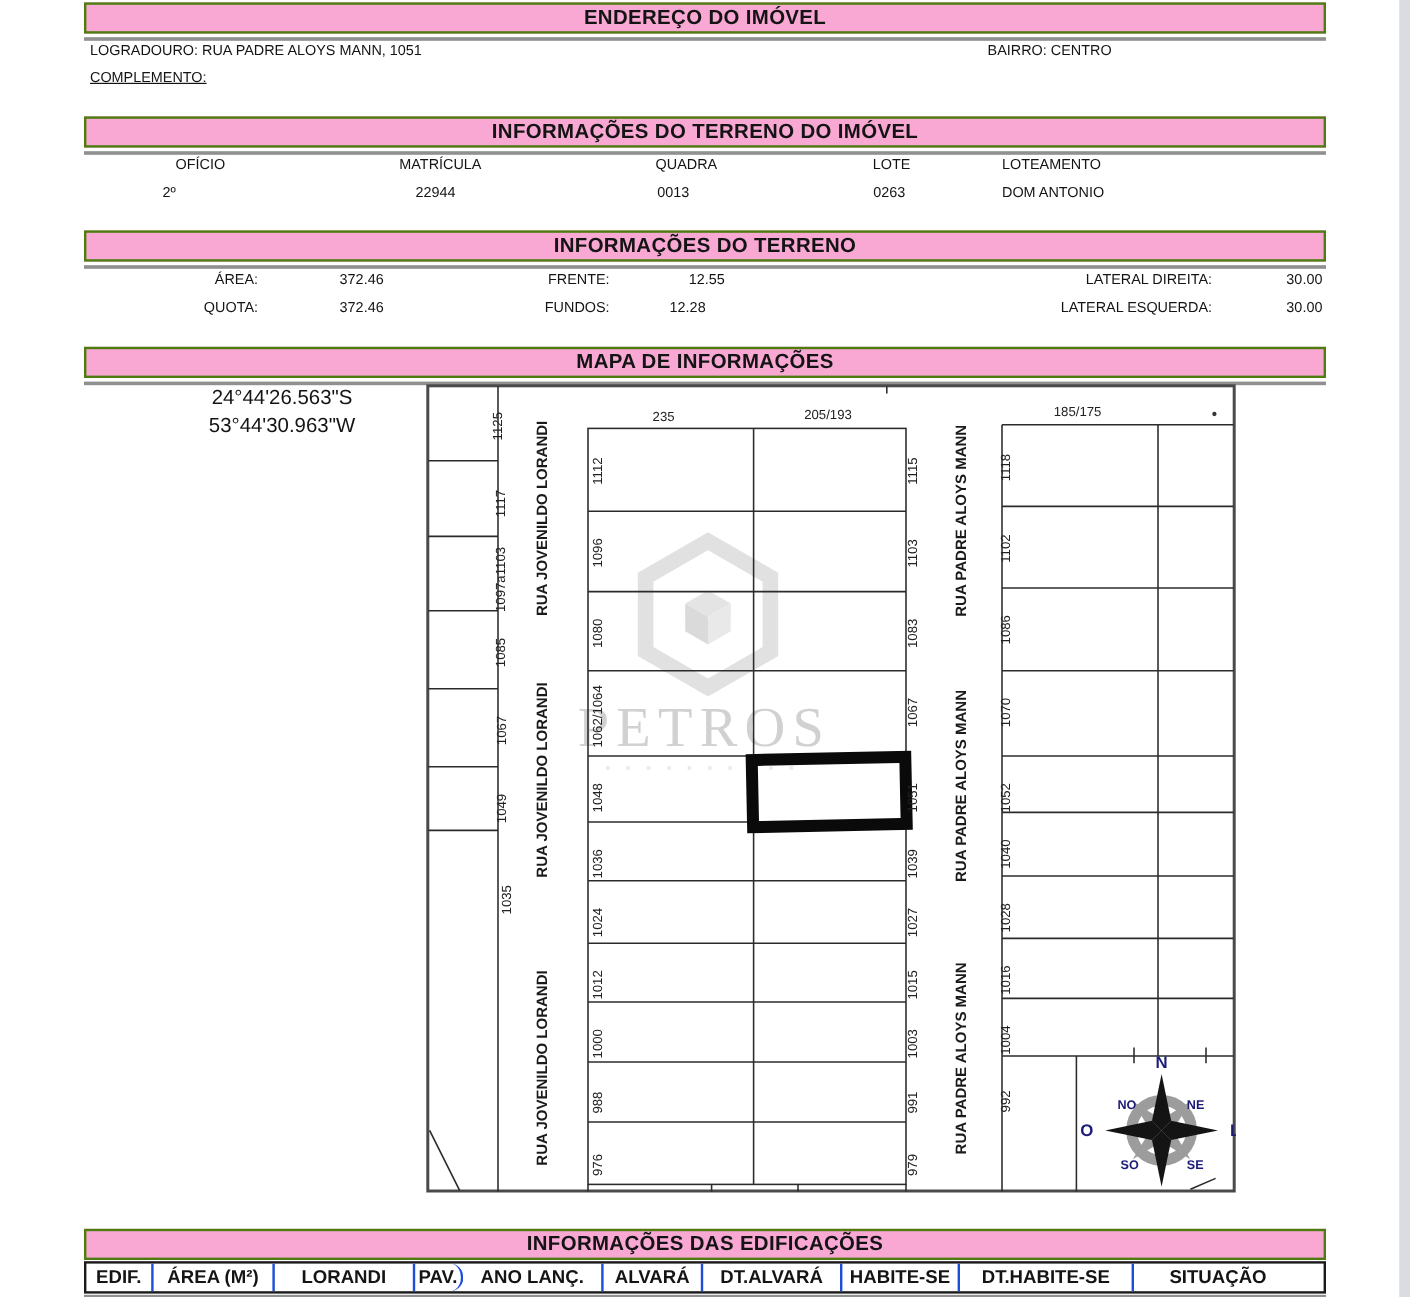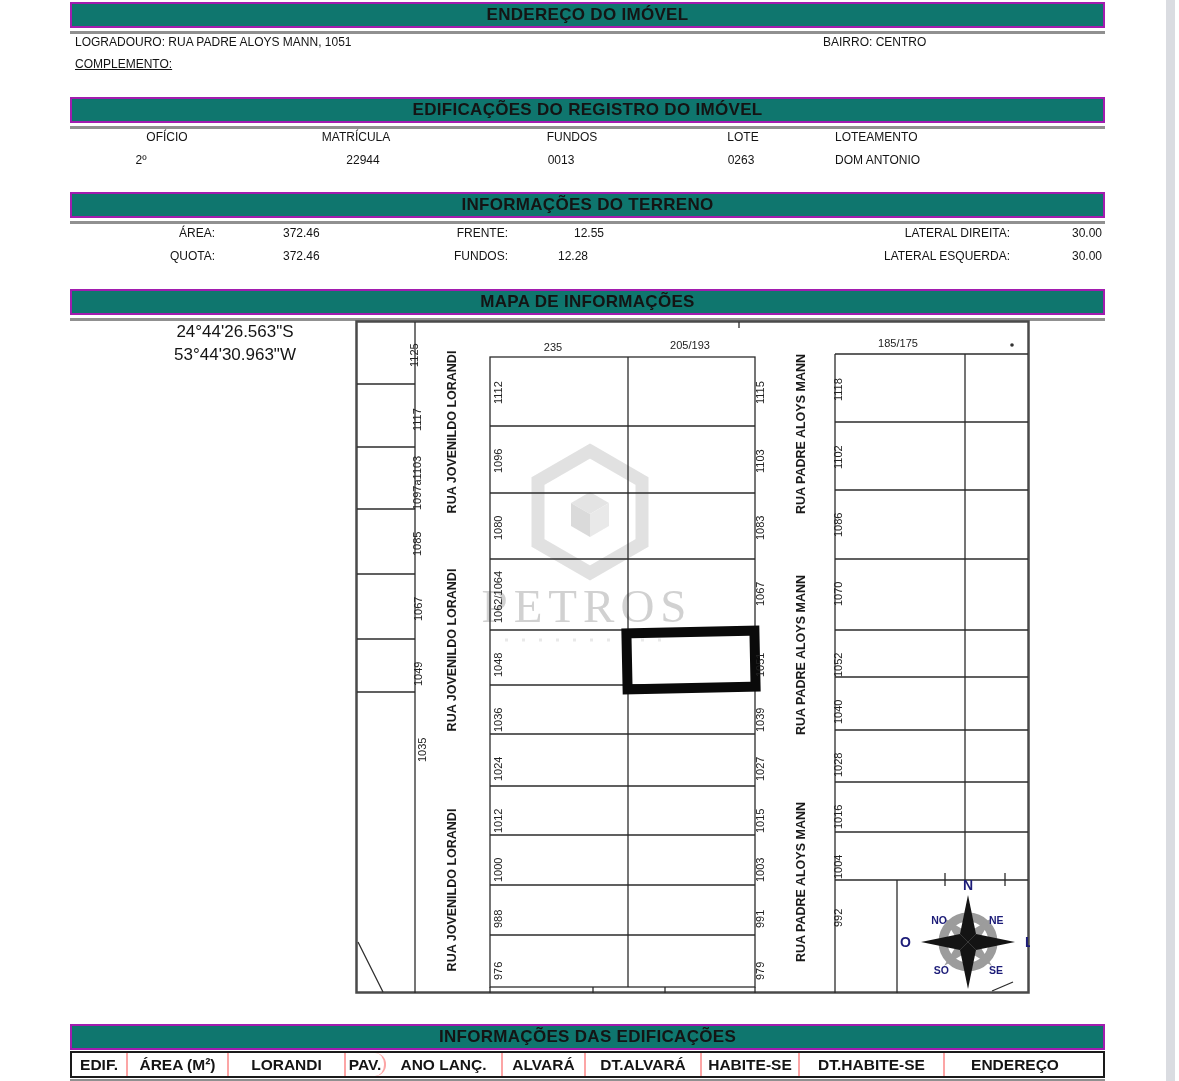--- a/index.html
+++ b/index.html
@@ -1,28 +1,28 @@
 <!DOCTYPE html>
 <html><head>
 <meta charset="utf-8">
 <style>
   html,body{margin:0;padding:0;background:#ffffff;}
   .page{position:relative;width:1179px;height:1081px;background:#ffffff;overflow:hidden;
         font-family:"Liberation Sans",sans-serif;color:#141414;}
-  .section-box{position:absolute;left:70px;width:1035px;height:26px;border:2px solid #a21caf;
-        background:#0f766e;display:flex;align-items:center;justify-content:center;
+  .section-box{position:absolute;left:70px;width:1035px;height:26px;border:2px solid #4d7c0f;
+        background:#f9a8d4;display:flex;align-items:center;justify-content:center;
         font-weight:bold;font-size:17px;letter-spacing:.3px;box-sizing:border-box;}
   .section-underline{position:absolute;left:70px;width:1035px;height:3px;background:#909090;}
   .txt{position:absolute;font-size:12px;white-space:nowrap;}
   .ctr{transform:translateX(-50%);}
   .ra{text-align:right;}
   .ca{}
   .cell-row{position:absolute;left:70px;top:1051px;width:1035px;height:27px;display:flex;
         border:2px solid #1a1a1a;box-sizing:border-box;}
-  .cell{border-right:2px solid #fca5a5;box-sizing:border-box;display:flex;align-items:center;
+  .cell{border-right:2px solid #1d4ed8;box-sizing:border-box;display:flex;align-items:center;
         justify-content:center;font-weight:bold;font-size:15.5px;white-space:nowrap;overflow:hidden;}
   .cell:last-child{border-right:none;}
   .coords{position:absolute;left:145px;top:320px;width:180px;text-align:center;font-size:17px;line-height:23px;}
   .scan-strip{position:absolute;top:0;left:1166px;width:9px;height:1081px;background:#dadce1;}
   svg text{font-family:"Liberation Sans",sans-serif;}
   .wm-serif{font-family:"Liberation Serif",serif;}
 </style>
 </head>
 <body>
 
@@ -39,26 +39,26 @@
   <div class="txt" style="left:823px;top:35px;">
     <span>BAIRRO:</span>
     <span>CENTRO</span>
   </div>
   <div class="txt" style="left:75px;top:57px;text-decoration:underline;">
     <span>COMPLEMENTO:</span>
     <span></span>
   </div>
 
   <div class="section-box" style="top:97px;">
-    <span>EDIFICAÇÕES DO REGISTRO DO IMÓVEL</span>
+    <span>INFORMAÇÕES DO TERRENO DO IMÓVEL</span>
   </div>
   <div class="section-underline" style="top:126px;"></div>
   <span class="txt ctr" style="left:167px;top:130px;">OFÍCIO</span>
-  <span class="txt ctr" style="left:356px;top:130px;">MATRÍCULA</span>
-  <span class="txt ctr" style="left:572px;top:130px;">FUNDOS</span>
+  <span class="txt ctr" style="left:367px;top:130px;">MATRÍCULA</span>
+  <span class="txt ctr" style="left:572px;top:130px;">QUADRA</span>
   <span class="txt ctr" style="left:743px;top:130px;">LOTE</span>
   <span class="txt" style="left:835px;top:130px;">LOTEAMENTO</span>
   <span class="txt ctr" style="left:141px;top:153px;">2º</span>
   <span class="txt ctr" style="left:363px;top:153px;">22944</span>
   <span class="txt ctr" style="left:561px;top:153px;">0013</span>
   <span class="txt ctr" style="left:741px;top:153px;">0263</span>
   <span class="txt" style="left:835px;top:153px;">DOM ANTONIO</span>
 
   <div class="section-box" style="top:192px;">
     <span>INFORMAÇÕES DO TERRENO</span>
@@ -254,18 +254,18 @@
   <div class="cell-row">
     <div class="cell" style="width:56px;">EDIF.</div>
     <div class="cell" style="width:101px;">ÁREA (M²)</div>
     <div class="cell" style="width:117px;">LORANDI</div>
     <div class="cell" style="width:40px;border-radius:11px;">PAV.</div>
     <div class="cell" style="width:117px;">ANO LANÇ.</div>
     <div class="cell" style="width:83px;">ALVARÁ</div>
     <div class="cell" style="width:116px;">DT.ALVARÁ</div>
     <div class="cell" style="width:98px;">HABITE-SE</div>
     <div class="cell" style="width:145px;">DT.HABITE-SE</div>
-    <div class="cell" style="width:140px;">ENDEREÇO</div>
+    <div class="cell" style="width:140px;">SITUAÇÃO</div>
   </div>
   <div class="section-underline" style="top:1079px;height:2px;"></div>
 
   <div class="scan-strip"></div>
 </div>
 
 </body></html>

